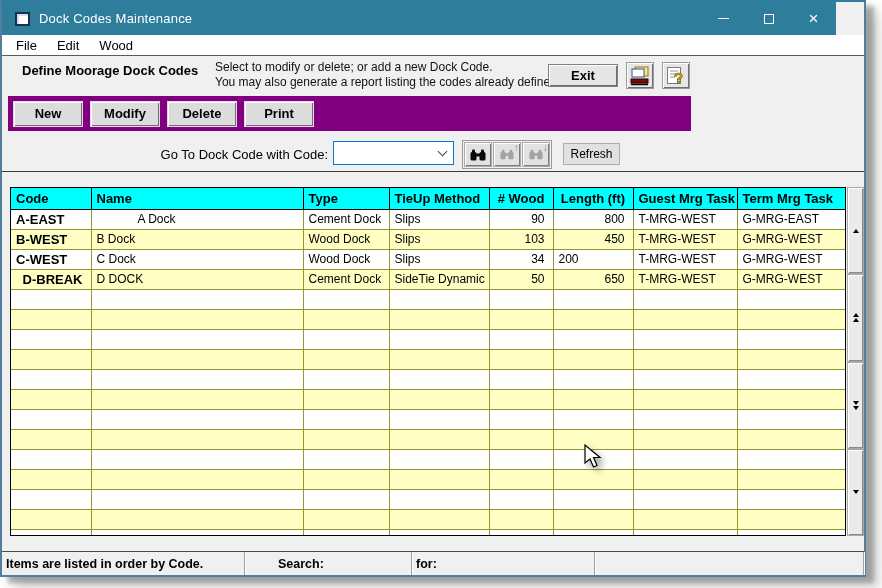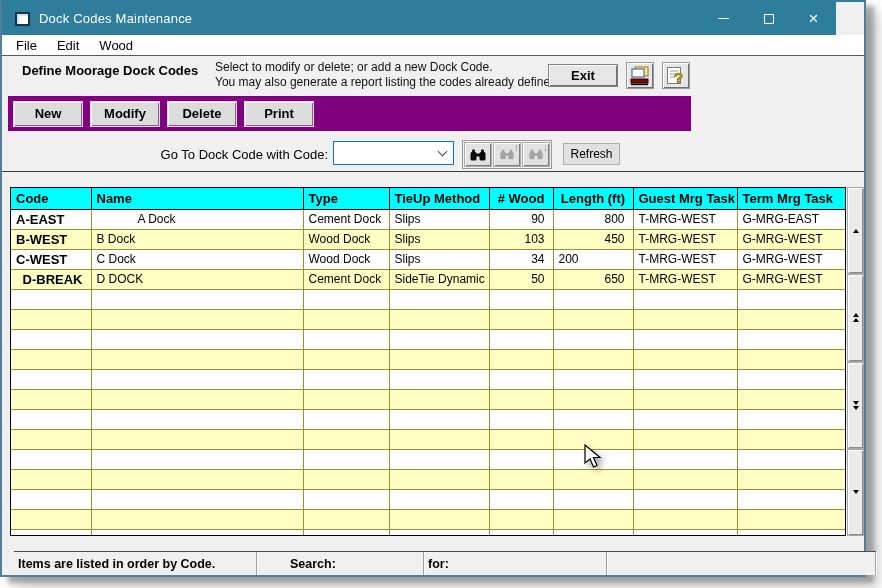--- a/index.html
+++ b/index.html
@@ -78,21 +78,21 @@
   .sbtn{flex:1;background:#ebebeb;border:1px solid #a8a8a8;
     box-shadow:inset 1px 1px 0 #fff, inset -1px -1px 0 #8a8a8a;
     display:flex;align-items:center;justify-content:center;}
   .sicon{display:flex;flex-direction:column;gap:1px;align-items:center;}
   .tri-up{width:0;height:0;border-left:3.5px solid transparent;border-right:3.5px solid transparent;
     border-bottom:4.5px solid #000;}
   .tri-down{width:0;height:0;border-left:3.5px solid transparent;border-right:3.5px solid transparent;
     border-top:4.5px solid #000;}
   
   .statusbar{position:absolute;left:0;top:549px;width:862px;height:24px;background:#f0f0f0;
-    border-top:1px solid #4a4a4a;display:flex;align-items:stretch;margin-left:12px;}
+    border-top:1px solid #4a4a4a;display:flex;align-items:stretch;}
   .status-sec{display:flex;align-items:center;font-size:12.5px;font-weight:bold;
     border-right:1px solid #a0a0a0;box-shadow:1px 0 0 #fdfdfd;}
   
   .cursor{position:absolute;left:584px;top:444px;pointer-events:none;
     filter:drop-shadow(4px 4px 3px rgba(0,0,0,.35));}
 </style>
 </head>
 <body>
 
 <div class="stage">

